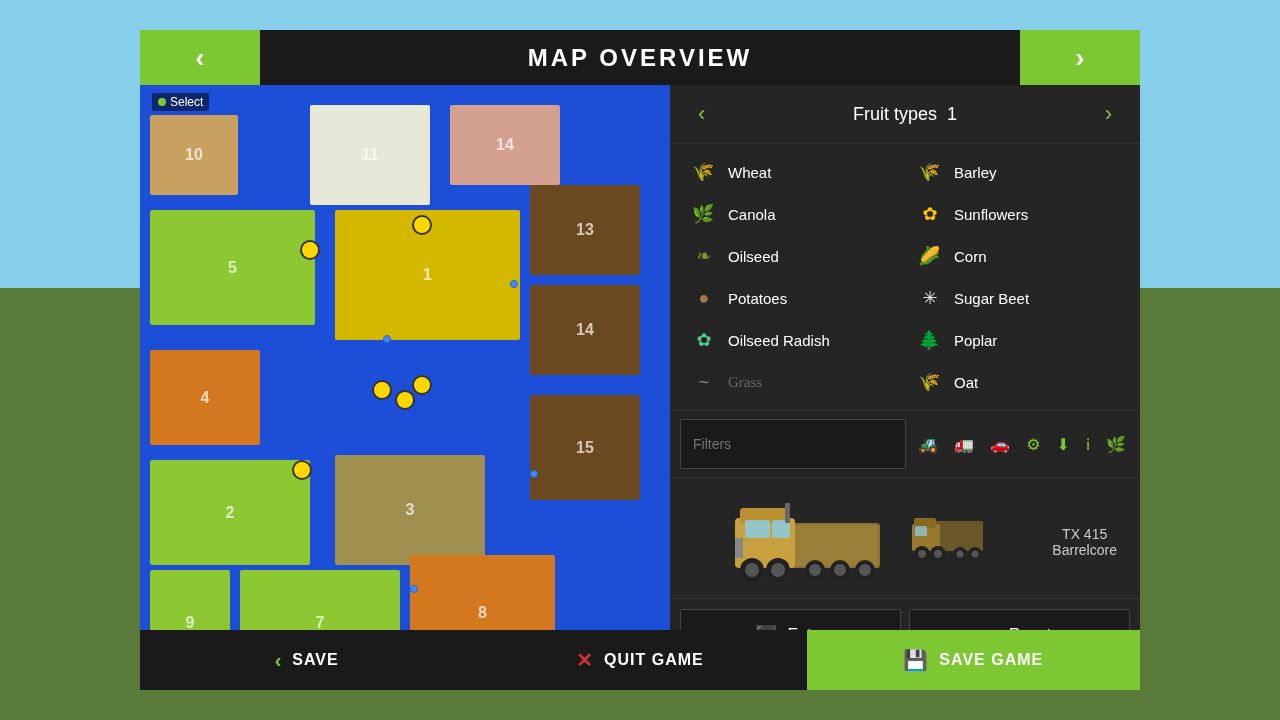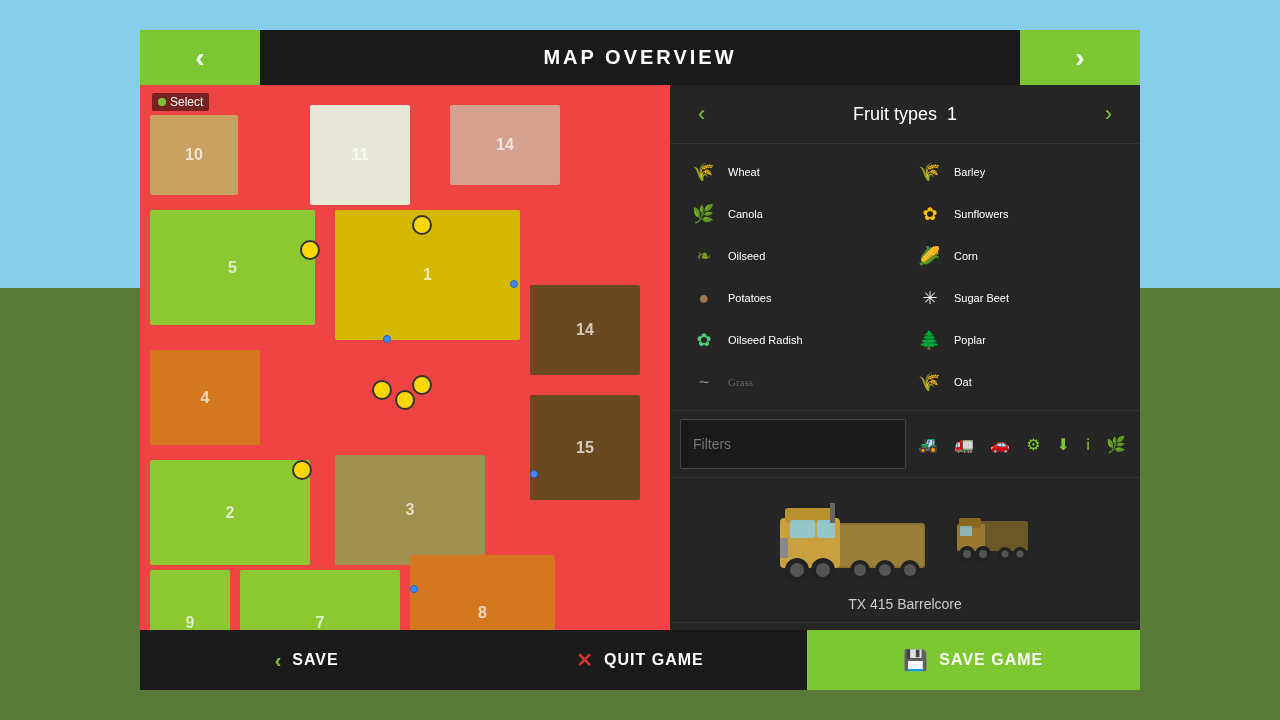--- a/index.html
+++ b/index.html
@@ -49,21 +49,21 @@
       display: flex;
       align-items: center;
       justify-content: center;
       font-size: 28px;
       color: white;
       font-weight: bold;
     }
 
     .header-title {
       color: white;
-      font-size: 20px;
+      font-size: 24px;
       font-weight: bold;
       letter-spacing: 3px;
       flex: 1;
       text-align: center;
     }
 
     
     .content {
       display: flex;
       height: calc(100% - 55px - 60px);
@@ -75,21 +75,21 @@
       background: #6a8a4a;
       position: relative;
       overflow: hidden;
       flex-shrink: 0;
     }
 
     .map-inner {
       position: relative;
       width: 100%;
       height: 100%;
-      background: #ef4444;
+      background: #1d4ed8;
       padding-left: 38px;
     }
 
     
     .field {
       position: absolute;
       display: flex;
       align-items: center;
       justify-content: center;
       color: rgba(255,255,255,0.7);
@@ -153,21 +153,21 @@
       height: 28px;
       display: flex;
       align-items: center;
       justify-content: center;
       font-size: 18px;
       flex-shrink: 0;
     }
 
     .fruit-name {
       color: #cccccc;
-      font-size: 11px;
+      font-size: 15px;
       text-align: right;
     }
 
     .fruit-name.active {
       color: white;
     }
 
     .fruit-name.inactive {
       color: #666;
       font-family: Liberation Serif, serif;
@@ -199,21 +199,21 @@
       color: #7dc832;
       cursor: pointer;
       font-size: 16px;
       padding: 4px;
     }
 
     
     .vehicle-area {
       flex: 1;
       display: flex;
-      flex-direction: column;
+      flex-direction: row;
       align-items: center;
       justify-content: center;
       padding: 10px;
     }
 
     .vehicle-display {
       display: flex;
       align-items: center;
       justify-content: center;
       gap: 20px;
@@ -385,24 +385,25 @@
   <div class="content">
 
     <div class="map-area">
       <div class="map-inner" id="map-container">
         <div class="select-label">
           <div class="select-dot"></div>
           <span>Select</span>
         </div>
 
       <div class="field" style="left: 10px; top: 30px; width: 88px; height: 80px; background: rgb(200, 160, 96);">10</div>
-          <div class="field" style="left: 170px; top: 20px; width: 100px; height: 100px; background: rgb(232, 232, 216); text-align: right;">11</div>
+          <div class="field" style="left: 170px; top: 20px; width: 120px; height: 100px; background: rgb(232, 232, 216); text-align: right;">11</div>
           <div class="field" style="left: 310px; top: 20px; width: 110px; height: 80px; background: rgb(212, 160, 144);">14</div>
           <div class="field" style="left: 10px; top: 125px; width: 165px; height: 115px; background: rgb(141, 200, 50);">5</div>
           <div class="field" style="left: 195px; top: 125px; width: 185px; height: 130px; background: rgb(212, 184, 0);">1</div>
+          <div class="field" style="left: 390px; top: 100px; width: 110px; height: 90px; background: rgb(106, 72, 32);">13</div>
           <div class="field" style="left: 390px; top: 200px; width: 110px; height: 90px; background: rgb(106, 72, 32);">14</div>
           <div class="field" style="left: 10px; top: 265px; width: 110px; height: 95px; background: rgb(212, 120, 32);">4</div>
           <div class="field" style="left: 10px; top: 375px; width: 160px; height: 105px; background: rgb(141, 200, 50);">2</div>
           <div class="field" style="left: 195px; top: 370px; width: 150px; height: 110px; background: rgb(160, 144, 80);">3</div>
           <div class="field" style="left: 390px; top: 310px; width: 110px; height: 105px; background: rgb(106, 72, 32);">15</div>
           <div class="field" style="left: 10px; top: 485px; width: 80px; height: 105px; background: rgb(141, 200, 50);">9</div>
           <div class="field" style="left: 100px; top: 485px; width: 160px; height: 105px; background: rgb(141, 200, 50);">7</div>
           <div class="field" style="left: 270px; top: 470px; width: 145px; height: 115px; background: rgb(212, 120, 32);">8</div>
           <div class="map-icon" style="left: 160px; top: 155px;"></div>
           <div class="map-icon" style="left: 232px; top: 295px;"></div>

